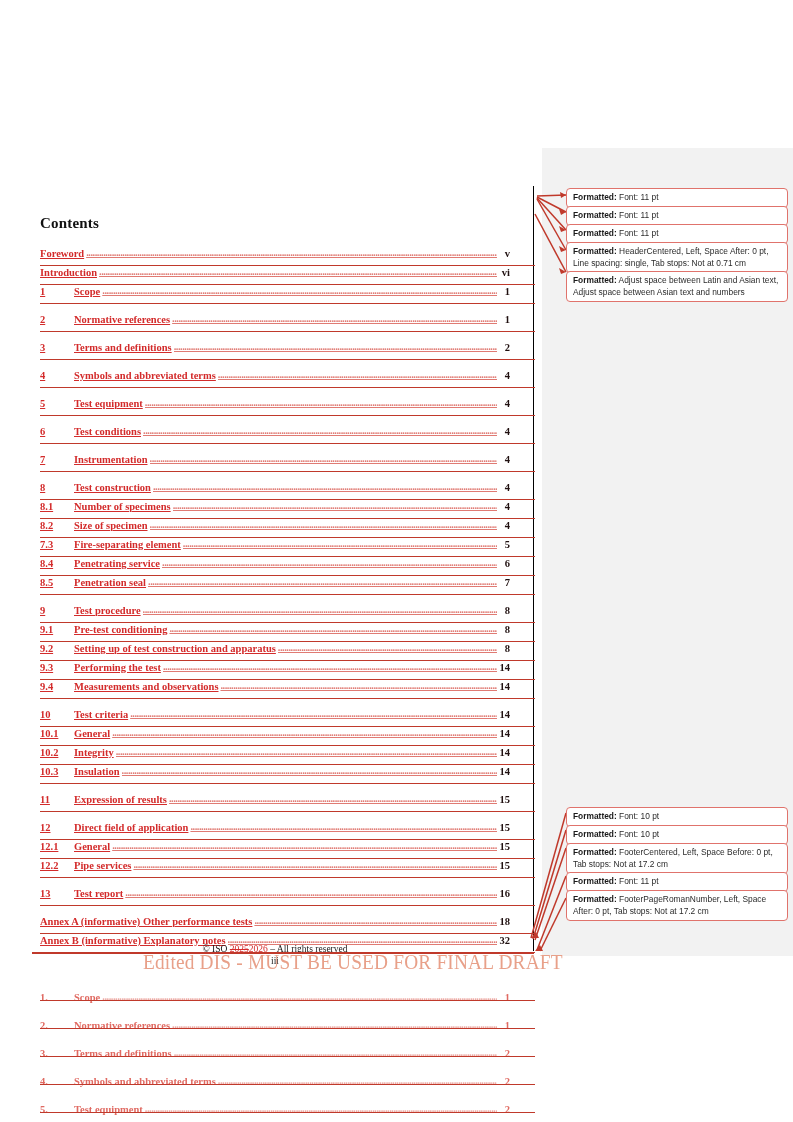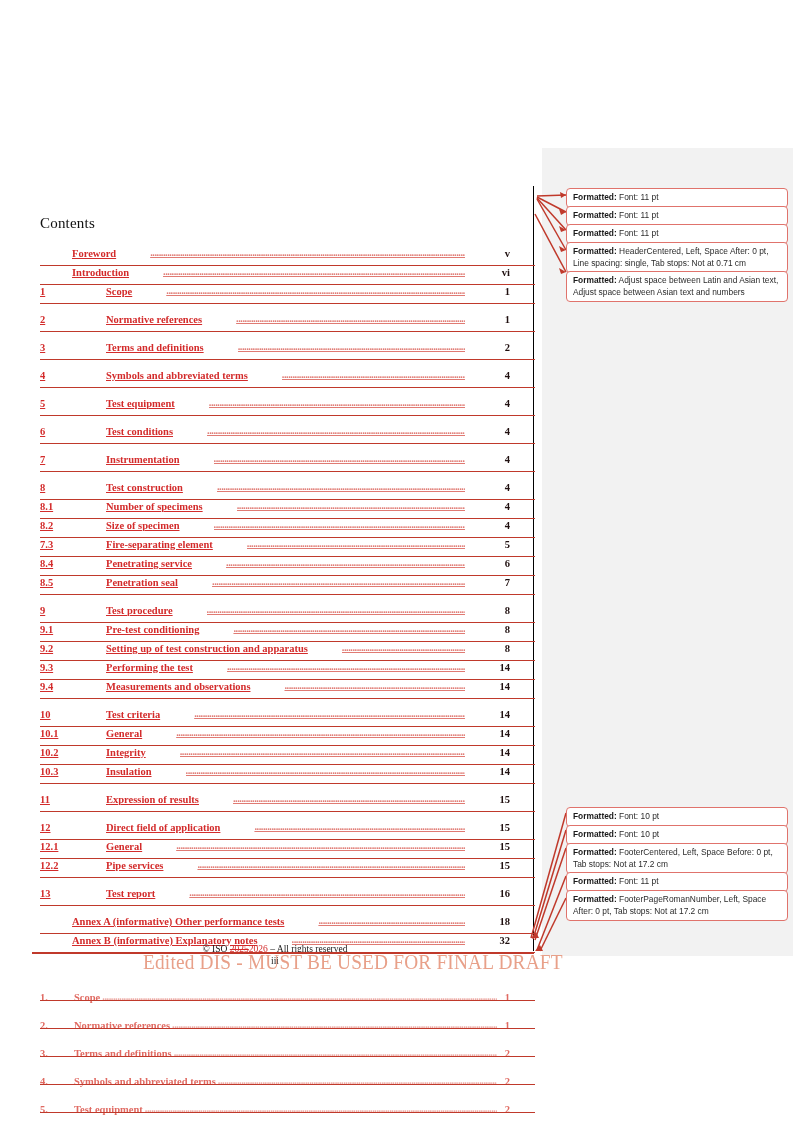--- a/index.html
+++ b/index.html
@@ -76,21 +76,21 @@
     position: absolute;
     background: #c0392b;
     height: 1.4px;
     left: 0;
   }
 
   
   .contents-title {
     margin-top: 29px;
     font-size: 15px;
-    font-weight: normal;
+    font-weight: bold;
     color: #111;
     letter-spacing: .2px;
   }
 
   
   .toc {
     margin-top: 16px;
   }
   .toc-row {
     display: flex;
@@ -125,21 +125,21 @@
   }
   .toc-row .pg {
     flex: 0 0 auto;
     min-width: 12px;
     text-align: right;
     color: #201010;
     font-weight: bold;
     text-decoration: none;
   }
   
-  .toc-row.ins-line { position: relative; gap: 32px; }
+  .toc-row.ins-line { position: relative; }
   .toc-row.ins-line::after {
     content: "";
     position: absolute;
     left: 0; right: -25px;
     bottom: 1px;
     height: 1.2px;
     background: #c0392b;
   }
 
   

